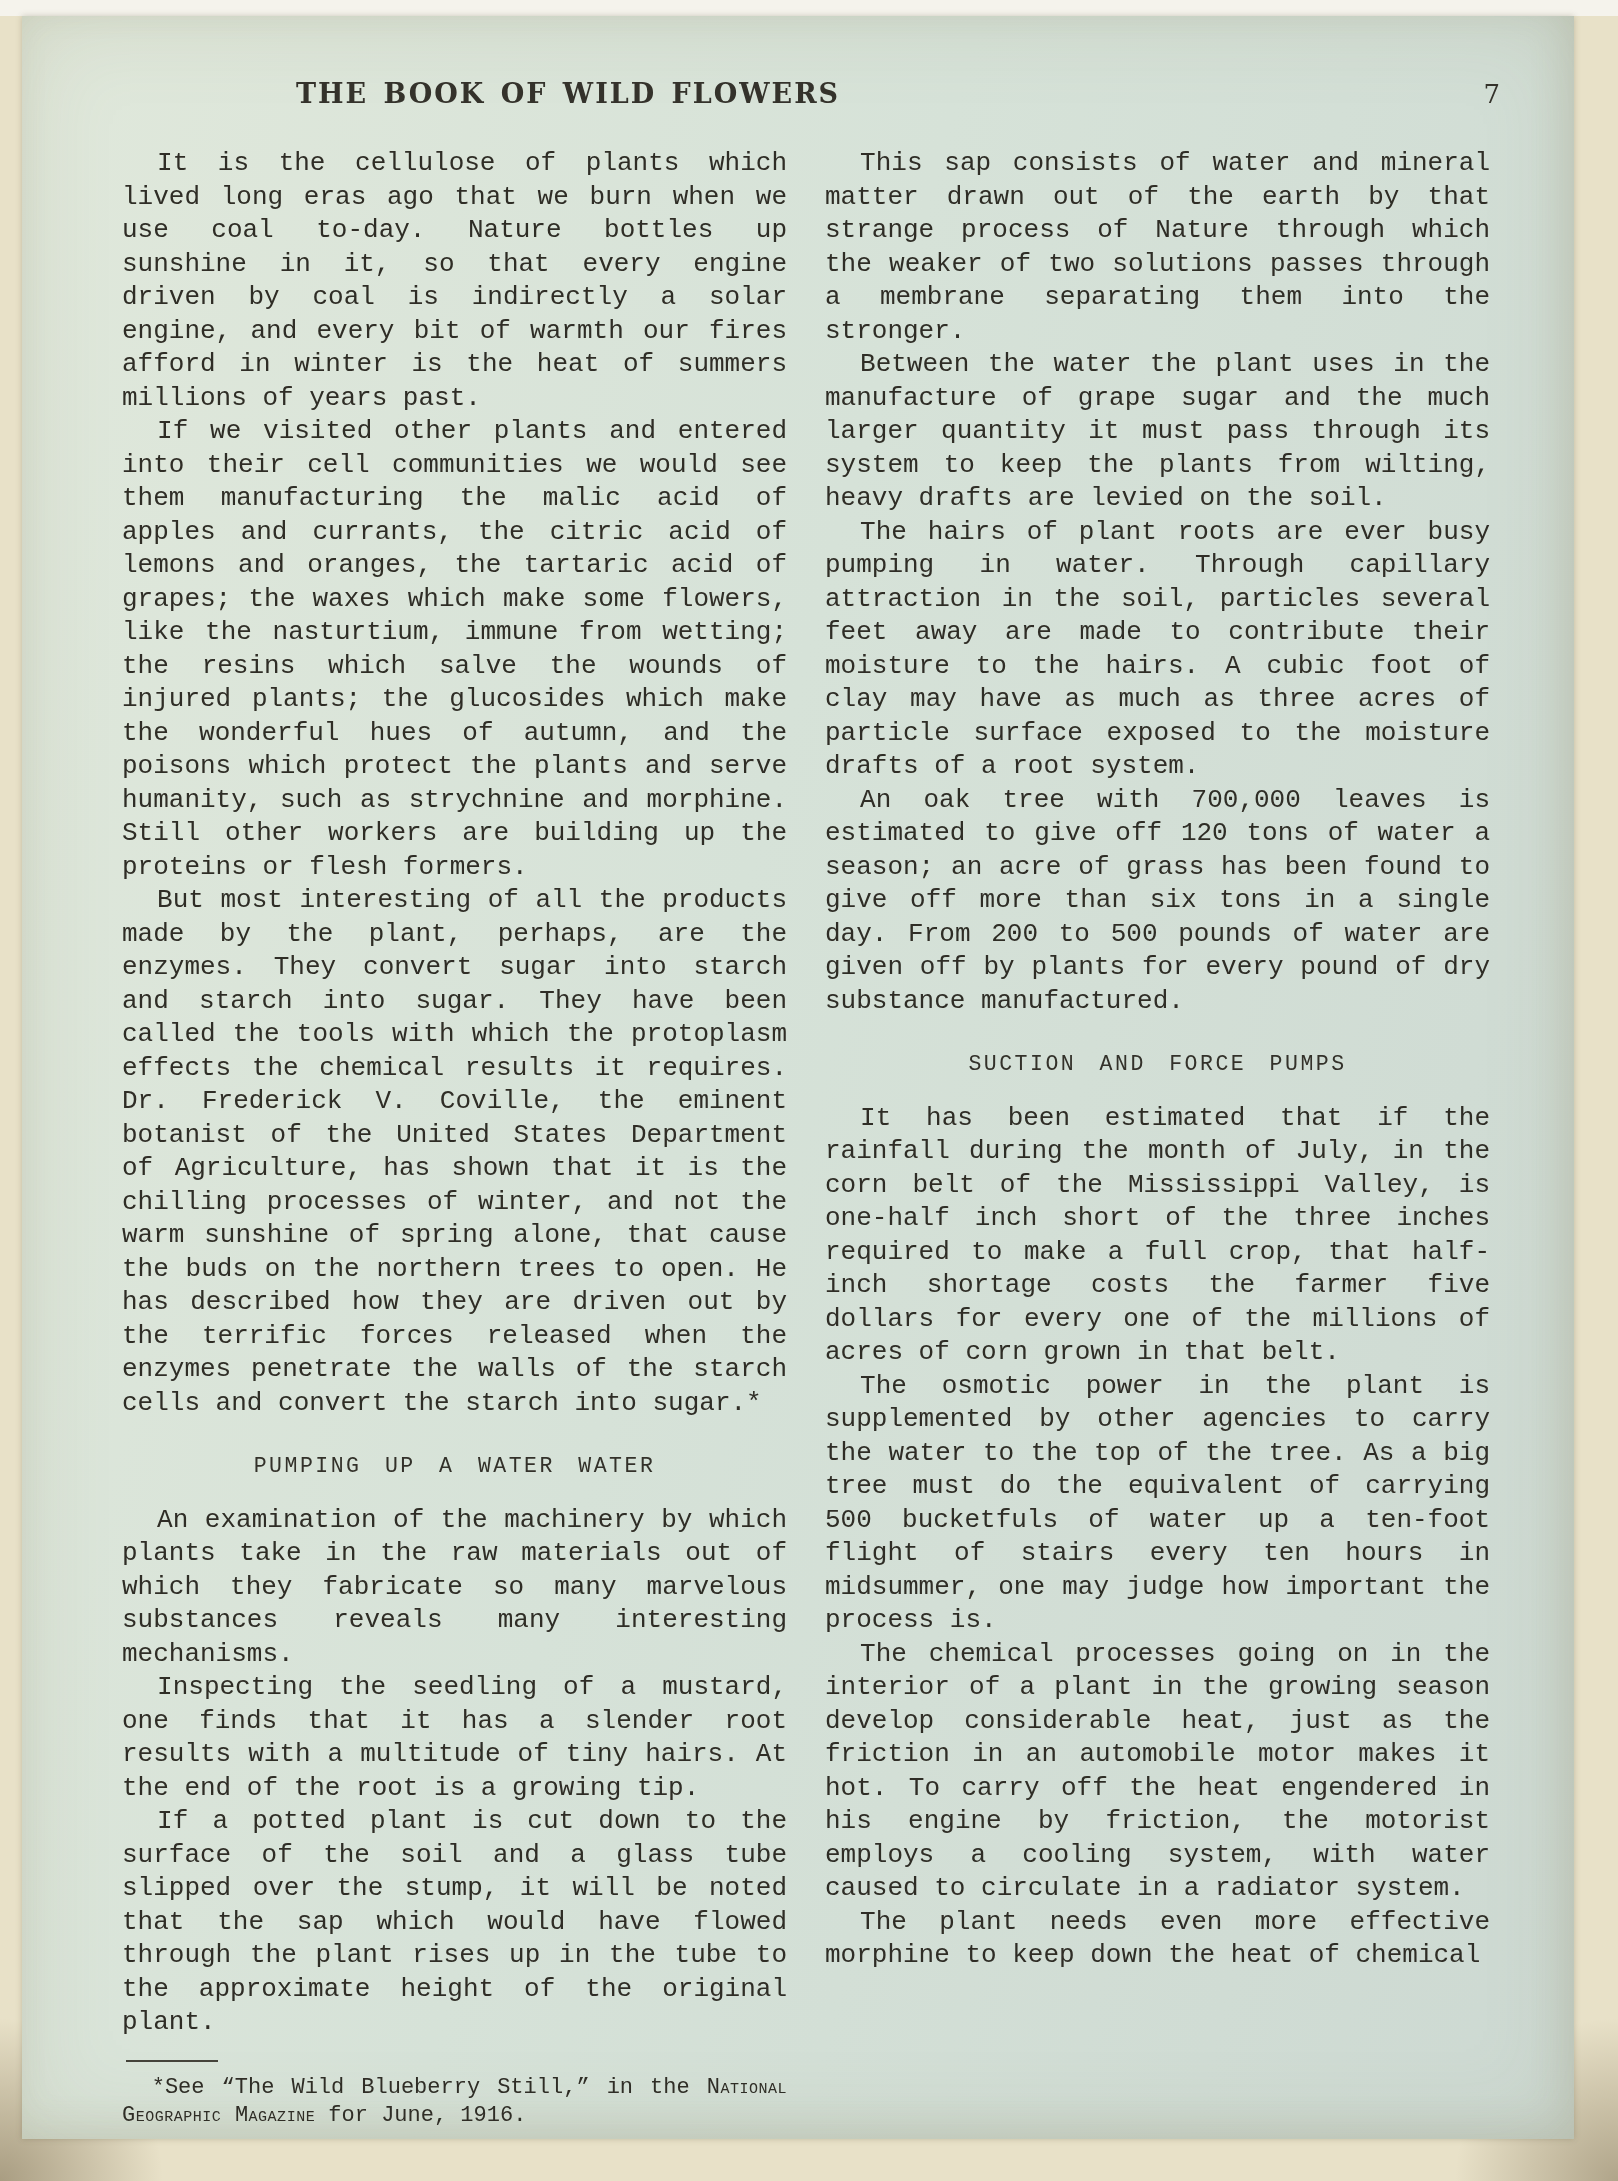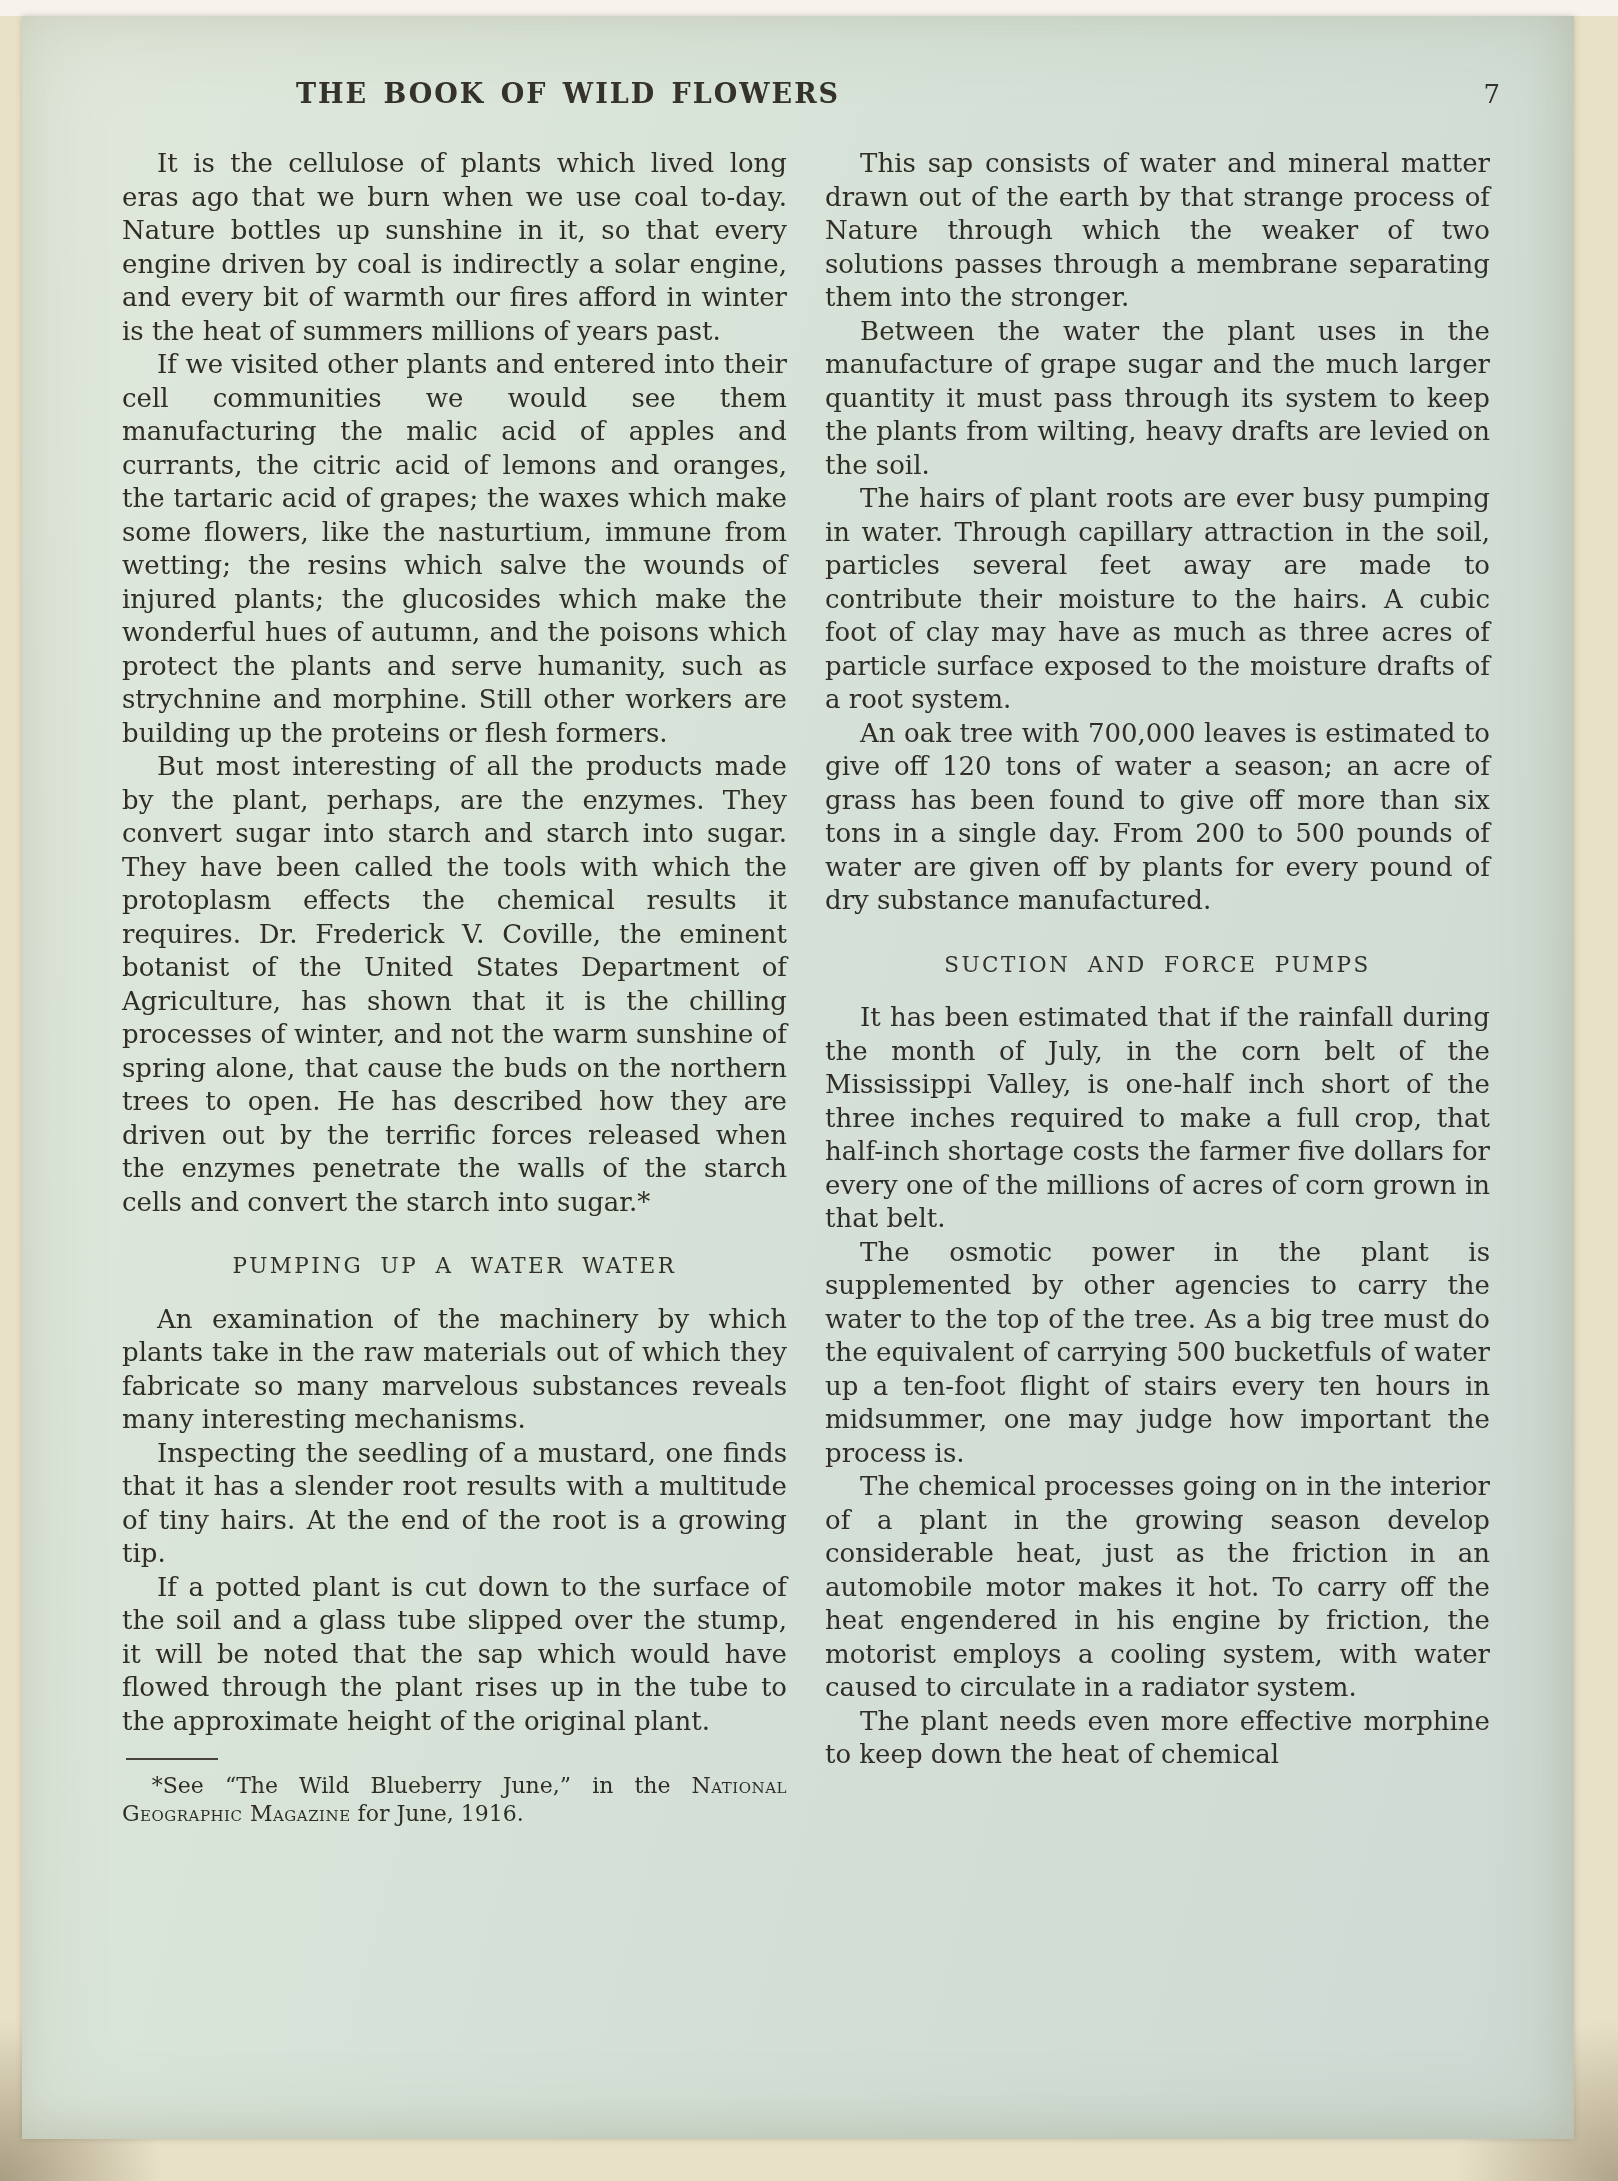--- a/index.html
+++ b/index.html
@@ -46,20 +46,21 @@
     right: 74px;
     font-size: 26px;
     font-weight: 400;
   }
   .columns {
     display: flex;
     gap: 38px;
     margin-top: 38px;
     padding: 0 84px 0 100px;
     color: #2f2d26;
+    font-family: Liberation Mono, monospace;
   }
   .col {
     flex: 1;
     min-width: 0;
     font-size: 26px;
     line-height: 33.5px;
     text-align: justify;
   }
   .col p {
     margin: 0;
@@ -106,21 +107,21 @@
 
     <div class="col">
       <p>It is the cellulose of plants which lived long eras ago that we burn when we use coal to-day.  Nature bottles up sunshine in it, so that every engine driven by coal is indirectly a solar engine, and every bit of warmth our fires afford in winter is the heat of summers millions of years past.</p>
       <p>If we visited other plants and entered into their cell communities we would see them manufacturing the malic acid of apples and currants, the citric acid of lemons and oranges, the tartaric acid of grapes; the waxes which make some flowers, like the nasturtium, immune from wetting; the resins which salve the wounds of injured plants; the glucosides which make the wonderful hues of autumn, and the poisons which protect the plants and serve humanity, such as strychnine and morphine.  Still other workers are building up the proteins or flesh formers.</p>
       <p>But most interesting of all the products made by the plant, perhaps, are the enzymes.  They convert sugar into starch and starch into sugar.  They have been called the tools with which the protoplasm effects the chemical results it requires. Dr. Frederick V. Coville, the eminent botanist of the United States Department of Agriculture, has shown that it is the chilling processes of winter, and not the warm sunshine of spring alone, that cause the buds on the northern trees to open. He has described how they are driven out by the terrific forces released when the enzymes penetrate the walls of the starch cells and convert the starch into sugar.*</p>
       <h3 class="section-heading">PUMPING UP A WATER WATER</h3>
       <p>An examination of the machinery by which plants take in the raw materials out of which they fabricate so many marvelous substances reveals many interesting mechanisms.</p>
       <p>Inspecting the seedling of a mustard, one finds that it has a slender root results with a multitude of tiny hairs.  At the end of the root is a growing tip.</p>
       <p>If a potted plant is cut down to the surface of the soil and a glass tube slipped over the stump, it will be noted that the sap which would have flowed through the plant rises up in the tube to the approximate height of the original plant.</p>
       <div class="footnote-rule"></div>
-      <p class="footnote"><span>*See “The Wild Blueberry June,” in the </span><span class="smallcaps">National Geographic Magazine</span><span> for June, 1916.</span></p>
+      <p class="footnote"><span>*See “The Wild Blueberry Still,” in the </span><span class="smallcaps">National Geographic Magazine</span><span> for June, 1916.</span></p>
     </div>
 
     <div class="col">
       <p>This sap consists of water and mineral matter drawn out of the earth by that strange process of Nature through which the weaker of two solutions passes through a membrane separating them into the stronger.</p>
       <p>Between the water the plant uses in the manufacture of grape sugar and the much larger quantity it must pass through its system to keep the plants from wilting, heavy drafts are levied on the soil.</p>
       <p>The hairs of plant roots are ever busy pumping in water.  Through capillary attraction in the soil, particles several feet away are made to contribute their moisture to the hairs.  A cubic foot of clay may have as much as three acres of particle surface exposed to the moisture drafts of a root system.</p>
       <p>An oak tree with 700,000 leaves is estimated to give off 120 tons of water a season; an acre of grass has been found to give off more than six tons in a single day. From 200 to 500 pounds of water are given off by plants for every pound of dry substance manufactured.</p>
       <h3 class="section-heading">SUCTION AND FORCE PUMPS</h3>
       <p>It has been estimated that if the rainfall during the month of July, in the corn belt of the Mississippi Valley, is one-half inch short of the three inches required to make a full crop, that half-inch shortage costs the farmer five dollars for every one of the millions of acres of corn grown in that belt.</p>
       <p>The osmotic power in the plant is supplemented by other agencies to carry the water to the top of the tree.  As a big tree must do the equivalent of carrying 500 bucketfuls of water up a ten-foot flight of stairs every ten hours in midsummer, one may judge how important the process is.</p>

